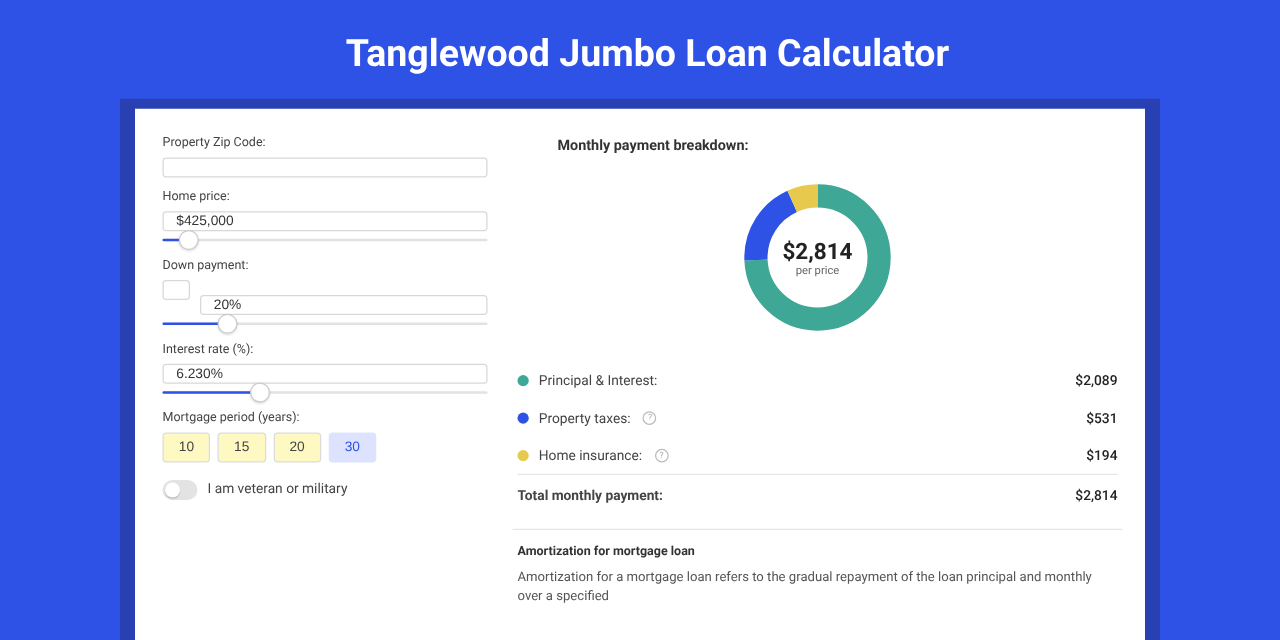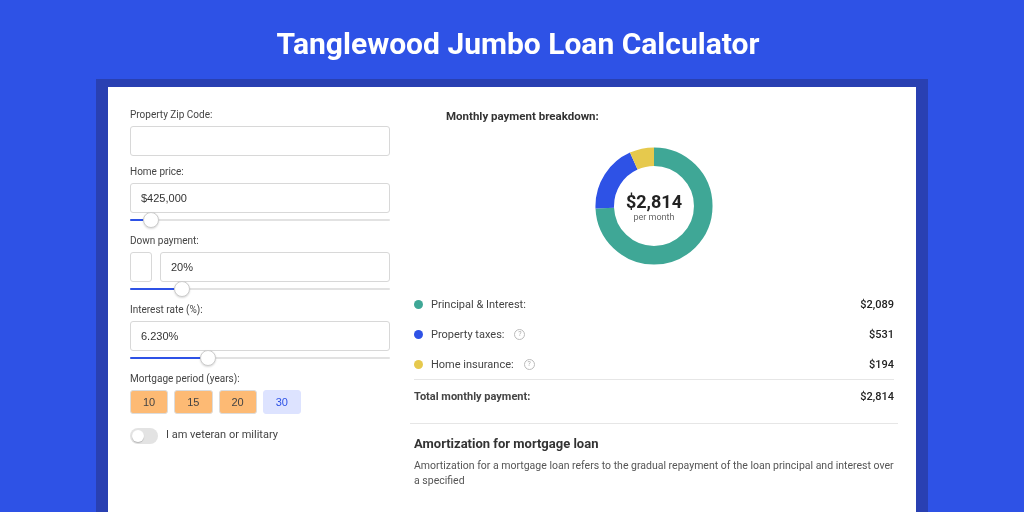--- a/index.html
+++ b/index.html
@@ -34,21 +34,21 @@
   }
   .left {
     width: 260px;
     flex-shrink: 0;
     font-size: 11px;
     color: #444;
   }
   .label { font-size: 10px; color: #444; margin-bottom: 6px; }
   .field input[type=text] {
     width: 100%;
-    height: 30px;
+    height: 16px;
     border: 1px solid #d8d8d8;
     border-radius: 3px;
     padding: 0 10px;
     font-size: 11px;
     color: #333;
   }
   .field { margin-bottom: 10px; }
   .slider-wrap { position: relative; height: 10px; margin-top: 2px; }
   .slider-track {
     position: absolute; left:0; right:0; top:4px; height:2px;
@@ -58,25 +58,25 @@
     position:absolute; left:0; top:4px; height:2px; background:#2e52e6; border-radius:1px;
   }
   .slider-thumb {
     position:absolute; top:-3px; width:16px; height:16px;
     background:#fff; border:1px solid #ccc; border-radius:50%;
     box-shadow:0 1px 2px rgba(0,0,0,.15);
     transform: translateX(-50%);
   }
   .dp-row { display:flex; gap:8px; }
   .dp-row .dp-amt { flex:1; }
-  .dp-row .dp-pct { width:72px; }
+  .dp-row .dp-pct { width:72px;margin-top:12px; }
   .periods { display:flex; gap:6px; margin-top:4px; }
   .period-btn {
     border:1px solid #dcdcdc; border-radius:3px;
-    padding:5px 12px; font-size:11px; color:#444; background:#fdba74;
+    padding:5px 12px; font-size:11px; color:#444; background:#fef9c3;
     cursor:pointer;
   }
   .period-btn.selected { background:#dde3ff; border-color:#dde3ff; color:#2e52e6; }
   .toggle-row { display:flex; align-items:flex-start; gap:8px; margin-top:14px; }
   .toggle {
     width:28px; height:16px; background:#e3e3e3; border-radius:8px; position:relative;
   }
   .toggle-knob {
     position:absolute; width:12px; height:12px; background:#fff; border-radius:50%;
     top:2px; left:2px; box-shadow:0 1px 1px rgba(0,0,0,.2);
@@ -112,21 +112,21 @@
   .info-ico {
     display:inline-block; width:11px; height:11px; border:1px solid #bbb;
     border-radius:50%; color:#aaa; font-size:7px; line-height:9px;
     text-align:center; margin-left:2px;
   }
   .legend-val { color:#222; font-weight:500; }
   .total-row { border-top:1px solid #e6e6e6; font-weight:700; padding-top:10px; }
 
   .divider { height:1px; background:#e6e6e6; margin:12px -4px; }
 
-  .amort-title { font-weight:700; font-size:13px; margin:12px 0 8px; }
+  .amort-title { font-weight:700; font-size:10px; margin:12px 0 8px; }
   .amort-body { font-size:10.5px; color:#555; line-height:1.4; }
 </style>
 </head>
 <body>
 
 <h1 class="page-title">Tanglewood Jumbo Loan Calculator</h1>
 
 <div class="shadow-band">
   <div class="card">
 
@@ -195,21 +195,21 @@
       <div class="donut-area">
         <div class="donut">
           <svg viewBox="0 0 42 42">
 
             <circle cx="21" cy="21" r="15.915" fill="none" stroke="#3fa796" stroke-width="6" stroke-dasharray="74.2 25.8" stroke-dashoffset="0"></circle>
             <circle cx="21" cy="21" r="15.915" fill="none" stroke="#2e52e6" stroke-width="6" stroke-dasharray="18.9 81.1" stroke-dashoffset="-74.2"></circle>
             <circle cx="21" cy="21" r="15.915" fill="none" stroke="#e6c94d" stroke-width="6" stroke-dasharray="6.9 93.1" stroke-dashoffset="-93.1"></circle>
           </svg>
           <div class="donut-center">
             <div class="amt">$2,814</div>
-            <div class="sub">per month</div>
+            <div class="sub">per price</div>
           </div>
         </div>
       </div>
 
       <div class="legend-row">
         <div class="legend-left">
           <span class="dot green"></span>
           <span class="legend-label">Principal &amp; Interest:</span>
         </div>
         <span class="legend-val">$2,089</span>
@@ -234,17 +234,17 @@
       </div>
 
       <div class="legend-row total-row">
         <span class="legend-label">Total monthly payment:</span>
         <span class="legend-val">$2,814</span>
       </div>
 
       <div class="divider"></div>
 
       <div class="amort-title">Amortization for mortgage loan</div>
-      <div class="amort-body">Amortization for a mortgage loan refers to the gradual repayment of the loan principal and interest over a specified</div>
+      <div class="amort-body">Amortization for a mortgage loan refers to the gradual repayment of the loan principal and monthly over a specified</div>
     </div>
 
   </div>
 </div>
 
 </body></html>

